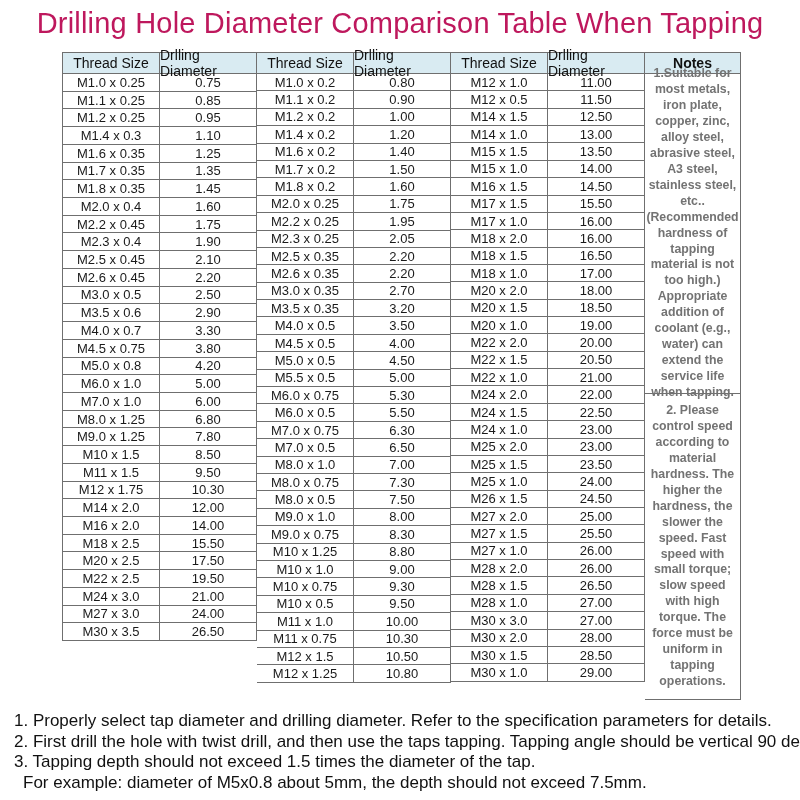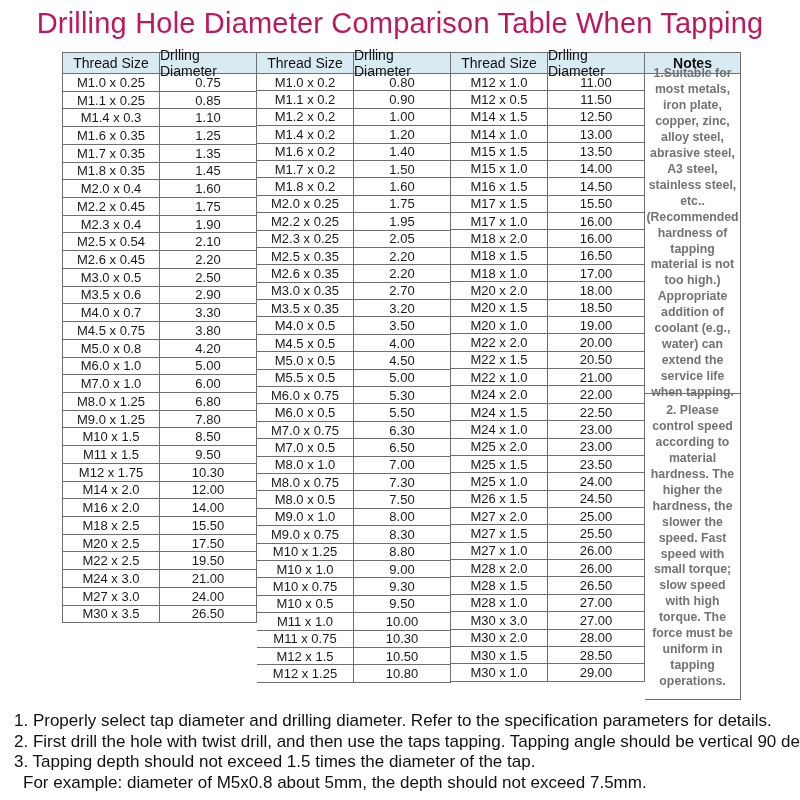--- a/index.html
+++ b/index.html
@@ -83,20 +83,24 @@
       <div>
           <div class="trow">
             <div class="cell">M1.0 x 0.25</div>
             <div class="cell">0.75</div>
           </div>
           <div class="trow">
             <div class="cell">M1.1 x 0.25</div>
             <div class="cell">0.85</div>
           </div>
           <div class="trow">
+            <div class="cell">M1.2 x 0.25</div>
+            <div class="cell">0.95</div>
+          </div>
+          <div class="trow">
             <div class="cell">M1.4 x 0.3</div>
             <div class="cell">1.10</div>
           </div>
           <div class="trow">
             <div class="cell">M1.6 x 0.35</div>
             <div class="cell">1.25</div>
           </div>
           <div class="trow">
             <div class="cell">M1.7 x 0.35</div>
             <div class="cell">1.35</div>
@@ -111,21 +115,21 @@
           </div>
           <div class="trow">
             <div class="cell">M2.2 x 0.45</div>
             <div class="cell">1.75</div>
           </div>
           <div class="trow">
             <div class="cell">M2.3 x 0.4</div>
             <div class="cell">1.90</div>
           </div>
           <div class="trow">
-            <div class="cell">M2.5 x 0.54</div>
+            <div class="cell">M2.5 x 0.45</div>
             <div class="cell">2.10</div>
           </div>
           <div class="trow">
             <div class="cell">M2.6 x 0.45</div>
             <div class="cell">2.20</div>
           </div>
           <div class="trow">
             <div class="cell">M3.0 x 0.5</div>
             <div class="cell">2.50</div>
           </div>

